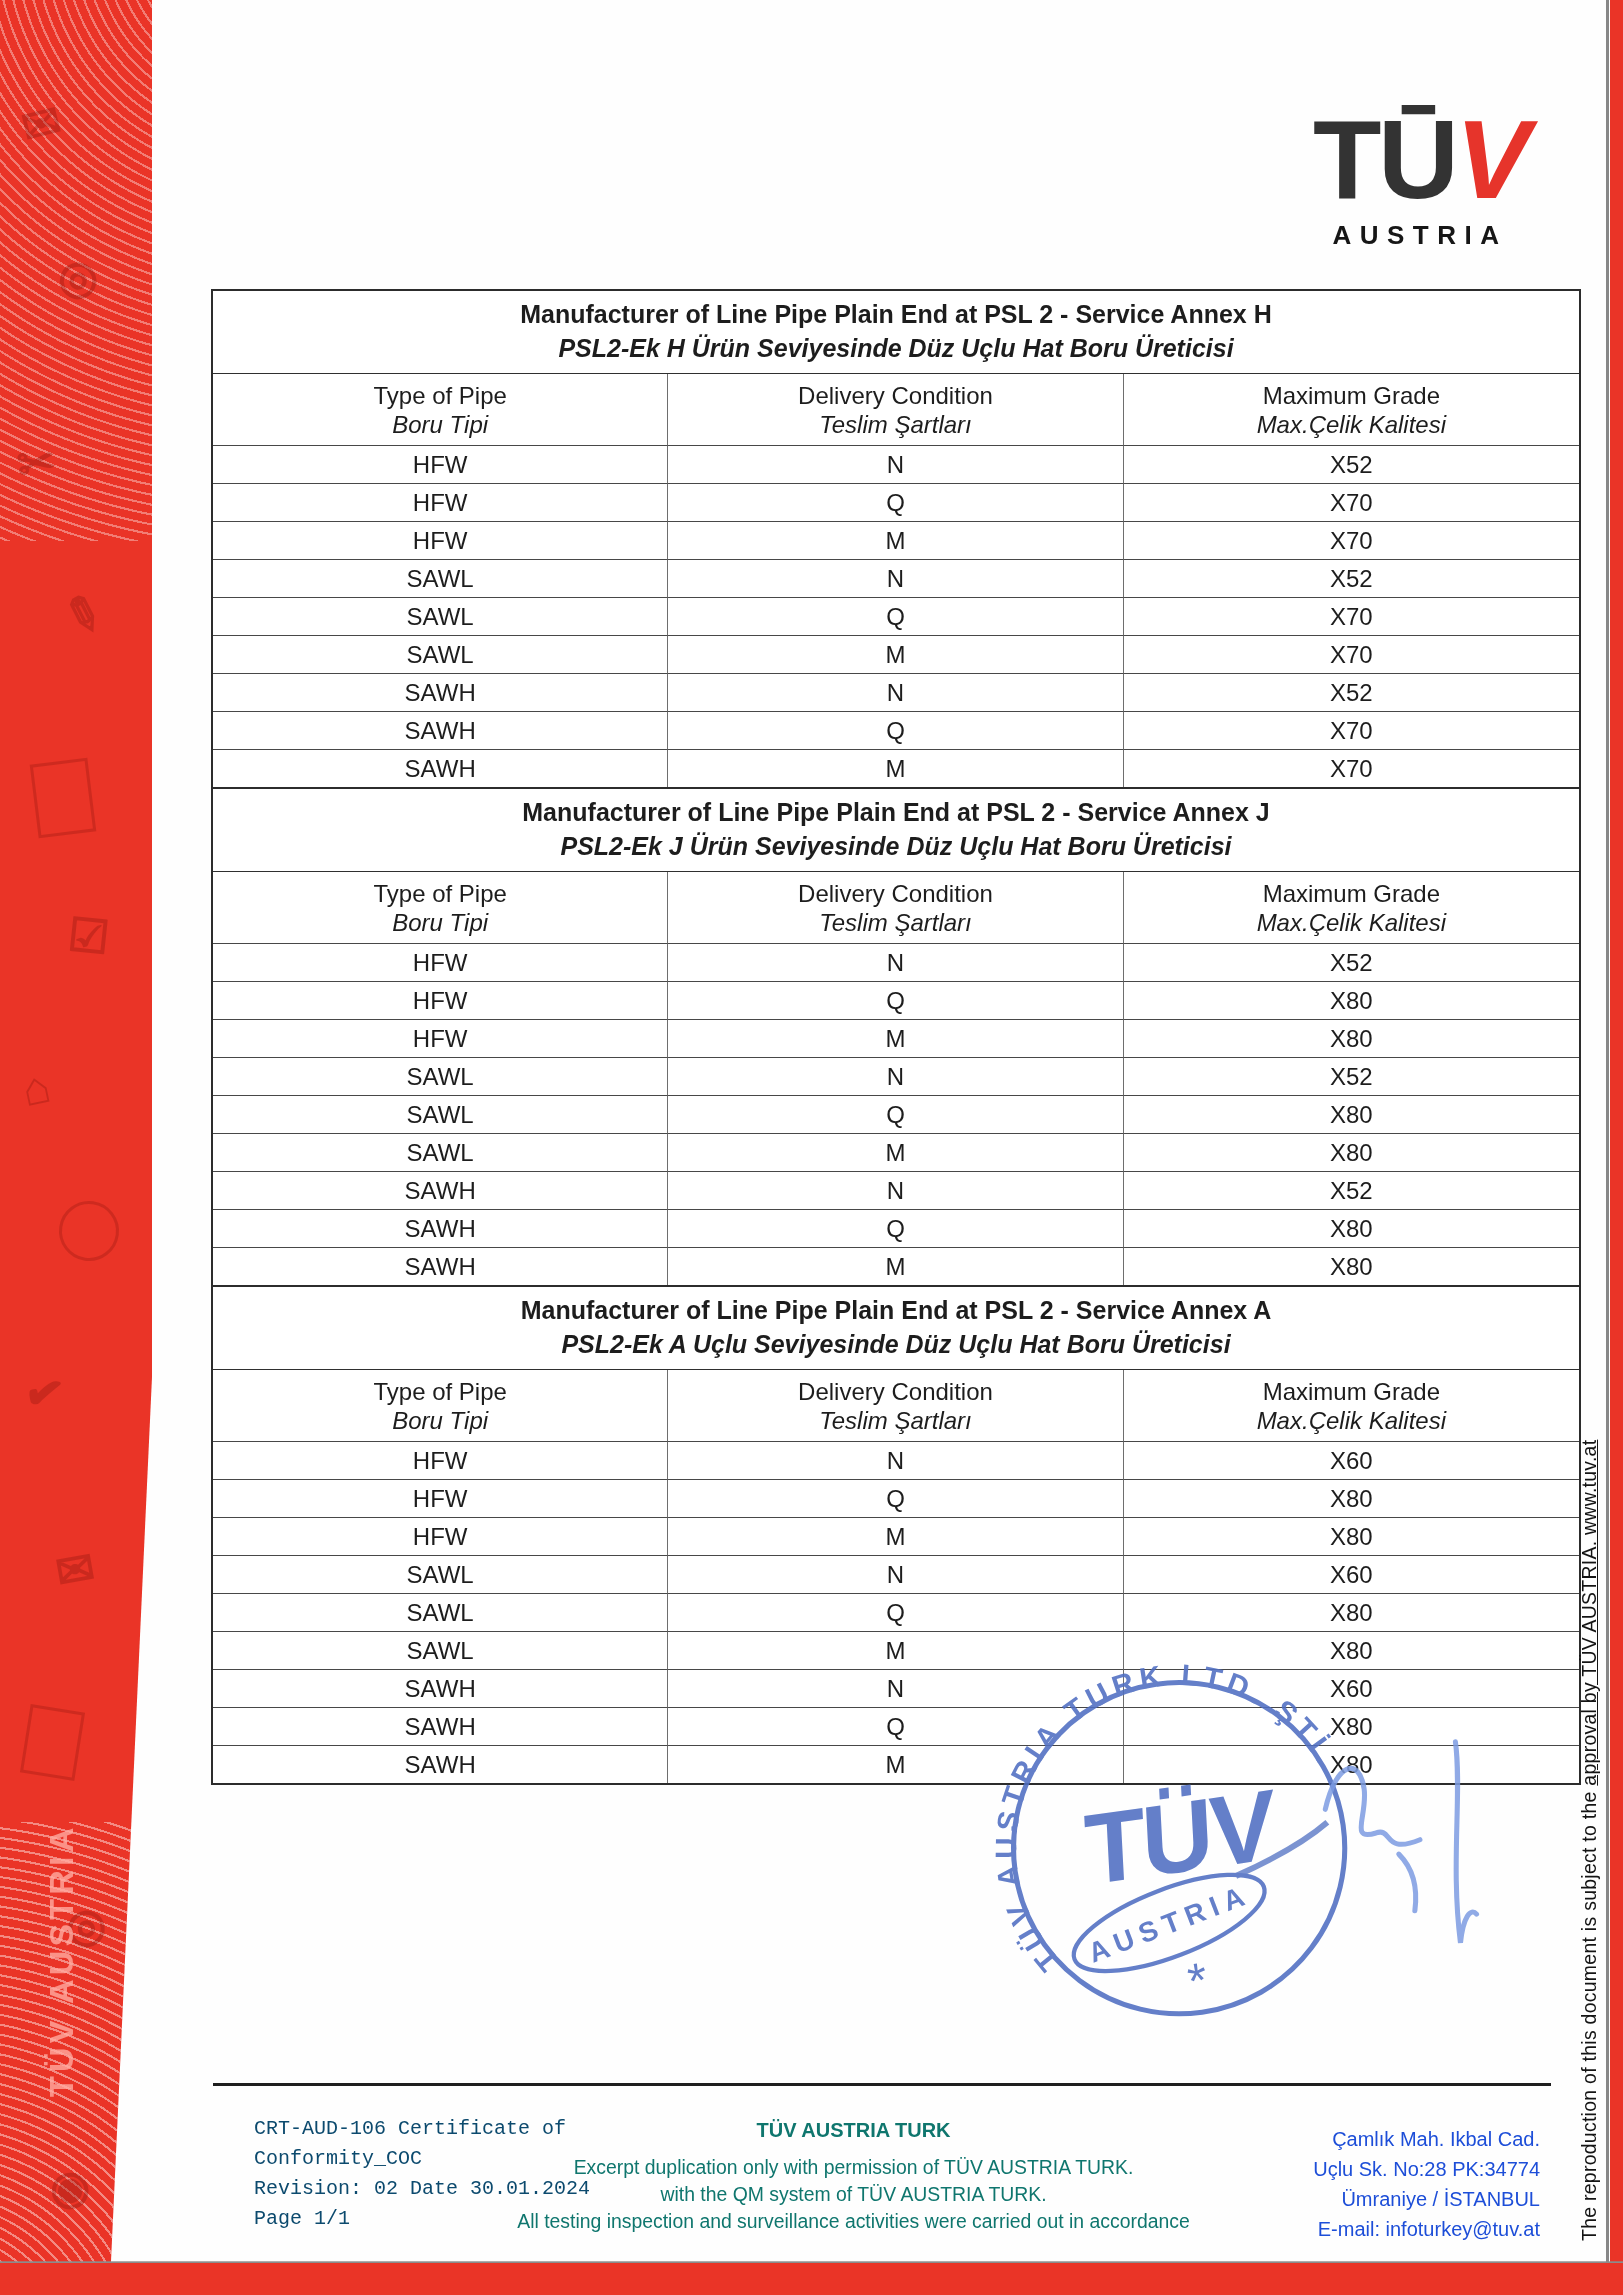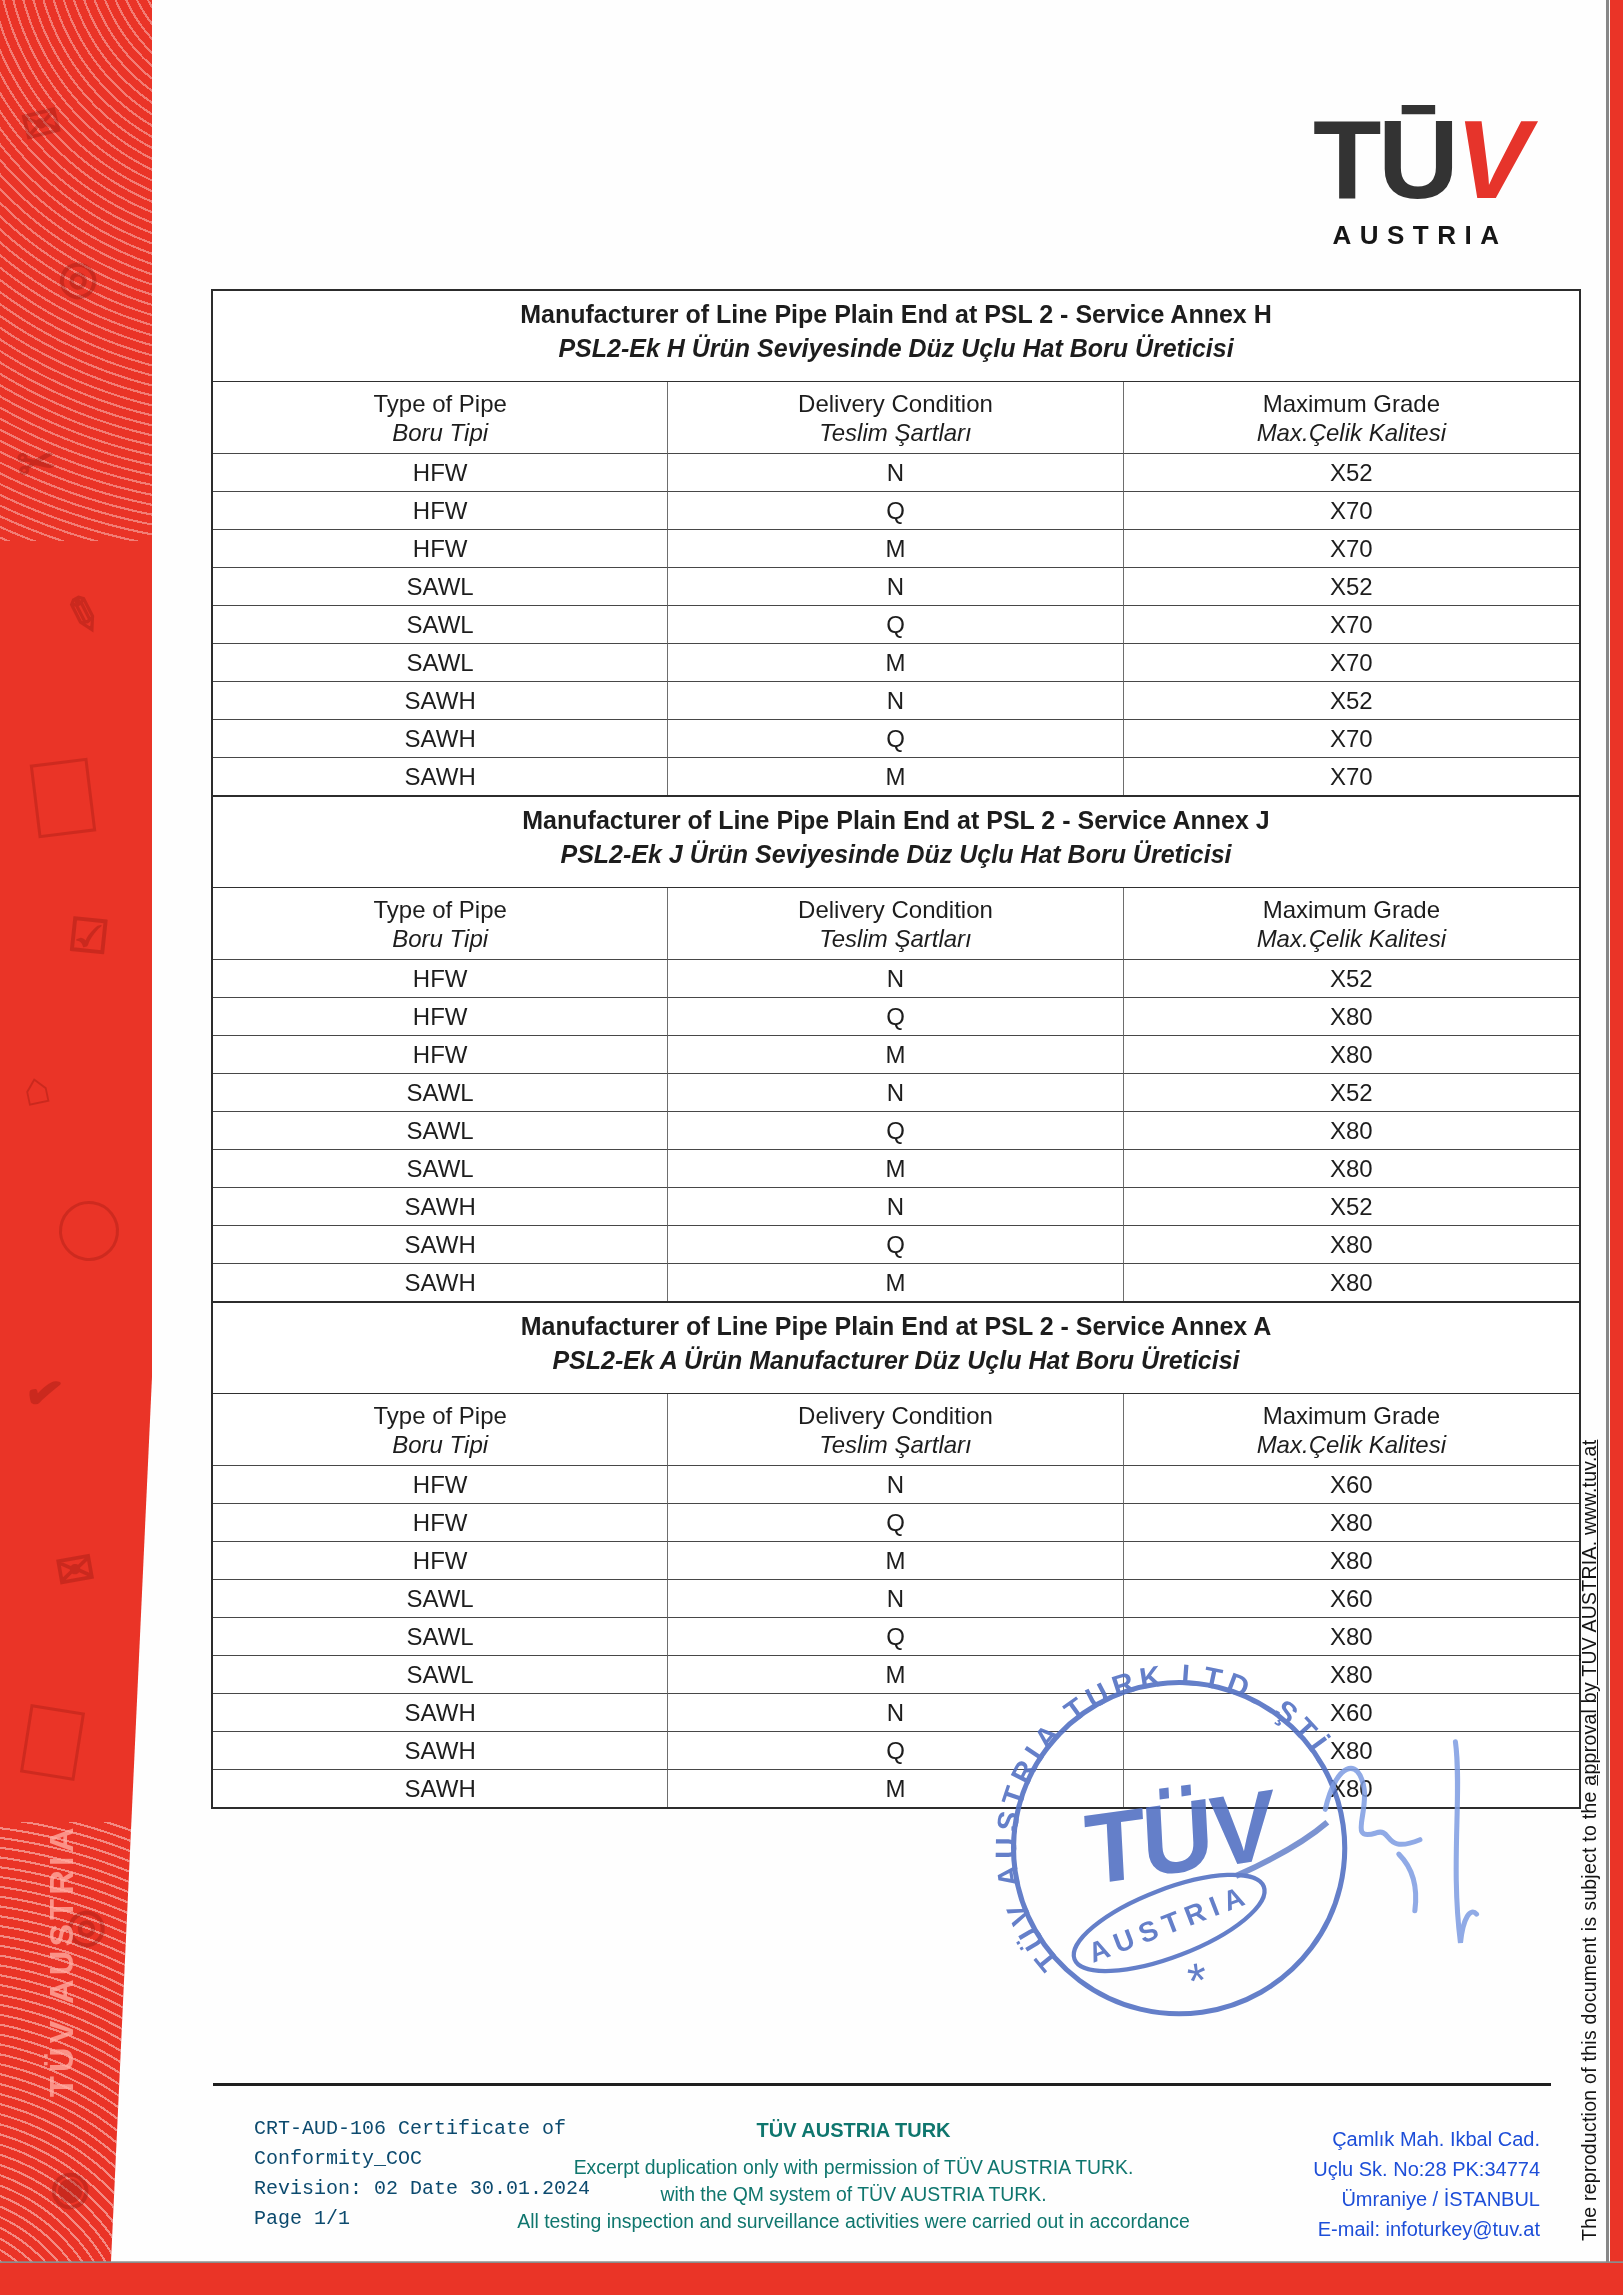--- a/index.html
+++ b/index.html
@@ -47,21 +47,21 @@
   .logo-word{font-size:112px;font-weight:bold;line-height:1.05;letter-spacing:-3.4px;color:#333;white-space:nowrap;}
   .logo-word .v{color:#e6342b;font-style:italic;}
   .logo-austria{margin-top:1.7px;font-size:26px;font-weight:bold;letter-spacing:8.5px;color:#161616;}
 
   
   .doc{position:absolute;left:211px;top:289px;width:1370px;}
   .tbl{border:2.5px solid #2c2c2c;border-bottom:none;background:rgba(255,255,255,.6);}
   .tbl:last-child{border-bottom:2.5px solid #2c2c2c;}
   .tbl-title{
     border-bottom:1.7px solid #2f2f2f;text-align:center;
-    padding:6px 0 20px 0;height:64px;box-sizing:content-box;
+    padding:6px 0 12px 0;height:64px;box-sizing:content-box;
   }
   .t-en{font-size:25px;font-weight:bold;line-height:34px;}
   .t-tr{font-size:25px;font-weight:bold;font-style:italic;line-height:34px;}
   .tbl-grid{display:grid;grid-template-columns:1fr 1fr 1fr;}
   .tbl-grid > div{
     display:flex;flex-direction:column;align-items:center;justify-content:center;
     border-right:1.7px solid #6e6e6e;
   }
   .tbl-grid > div:nth-child(3n){border-right:none;}
   .hdr-cell{height:71px;}
@@ -210,21 +210,21 @@
         <div class="cell">Q</div>
         <div class="cell">X80</div>
         <div class="cell">SAWH</div>
         <div class="cell">M</div>
         <div class="cell">X80</div>
       </div>
     </section>
     <section class="tbl">
       <div class="tbl-title">
         <div class="t-en">Manufacturer of Line Pipe Plain End at PSL 2 - Service Annex A</div>
-        <div class="t-tr">PSL2-Ek A Ürün Manufacturer Düz Uçlu Hat Boru Üreticisi</div>
+        <div class="t-tr">PSL2-Ek A Uçlu Seviyesinde Düz Uçlu Hat Boru Üreticisi</div>
       </div>
       <div class="tbl-grid">
         <div class="hdr-cell">
           <div class="h-en">Type of Pipe</div>
           <div class="h-tr">Boru Tipi</div>
         </div>
         <div class="hdr-cell">
           <div class="h-en">Delivery Condition</div>
           <div class="h-tr">Teslim Şartları</div>
         </div>

